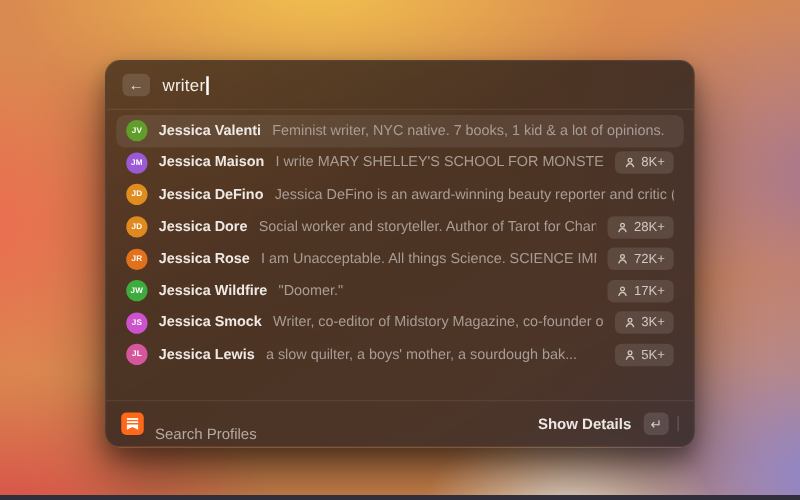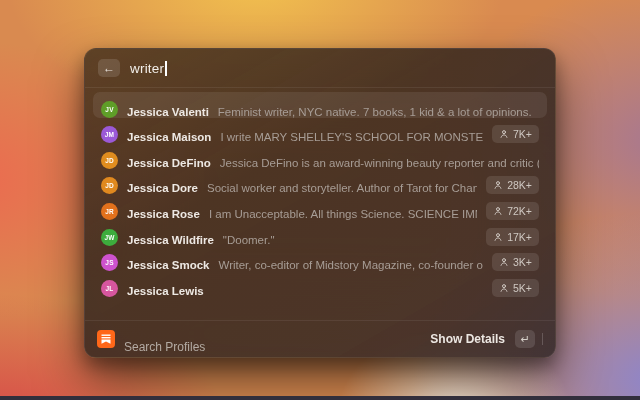--- a/index.html
+++ b/index.html
@@ -20,21 +20,21 @@
     backdrop-filter:blur(50px) saturate(1.15);-webkit-backdrop-filter:blur(50px) saturate(1.15);
     border:1px solid rgba(255,255,255,.07);
     box-shadow:0 24px 48px rgba(0,0,0,.5), 0 8px 18px rgba(0,0,0,.35);}
   .searchbar{flex:0 0 38px;display:flex;align-items:center;gap:10px;padding:0 13px;}
   .backbtn{width:22px;height:18px;border-radius:5px;background:rgba(255,255,255,.13);
     display:flex;align-items:center;justify-content:center;font-size:12px;color:#e8e3de;cursor:pointer;}
   .query{font-size:13.5px;color:#f2eee9;display:flex;align-items:center;letter-spacing:.2px;}
   .caret{width:1.5px;height:15px;background:#ffffff;margin-left:1px;}
   .hdivider{flex:0 0 1px;background:rgba(255,255,255,.07);}
   .list{flex:1 1 auto;padding:4px 8px 0;overflow:hidden;display:flex;flex-direction:column;}
-  .row{flex:0 0 25.6px;height:25.6px;display:flex;align-items:flex-end;gap:9px;padding:0 8px;border-radius:7px;cursor:pointer;}
+  .row{flex:0 0 25.6px;height:25.6px;display:flex;align-items:center;gap:9px;padding:0 8px;border-radius:7px;cursor:pointer;}
   .row.selected{background:rgba(255,255,255,.08);}
   .avatar{flex:0 0 17px;width:17px;height:17px;border-radius:50%;display:flex;align-items:center;justify-content:center;}
   .avatar span{font-size:6.5px;font-weight:bold;color:#fff;letter-spacing:.2px;}
   .name{font-size:11.5px;font-weight:700;color:#eee9e4;white-space:nowrap;flex:0 0 auto;}
   .desc{font-size:11.5px;color:#a79d96;white-space:nowrap;overflow:hidden;flex:1 1 auto;min-width:0;}
   .badge{margin-left:auto;flex:0 0 auto;display:flex;align-items:center;gap:4px;height:18px;
     padding:0 7px;border-radius:5px;background:rgba(255,255,255,.1);color:#cfc8c2;}
   .badge .cnt{font-size:10.5px;}
   .badge svg{display:block;}
   .footer{flex:0 0 36px;display:flex;align-items:center;gap:9px;padding:0 12px;border-top:1px solid rgba(255,255,255,.07);}
@@ -81,21 +81,21 @@
         <span class="avatar" style="background-color: rgb(155, 89, 214);">
             <span>JM</span>
           </span>
         <span class="name">Jessica Maison</span>
         <span class="desc">I write MARY SHELLEY'S SCHOOL FOR MONSTERS and run Wicked Tree Press....</span>
         <span class="badge">
           <svg width="10" height="10" viewBox="0 0 24 24" fill="none" stroke="currentColor" stroke-width="2.4" stroke-linecap="round">
               <circle cx="12" cy="7.5" r="3.6"></circle>
               <path d="M5 20c1.5-4.2 4-5.8 7-5.8s5.5 1.6 7 5.8"></path>
             </svg>
-          <span class="cnt">7K+</span>
+          <span class="cnt">8K+</span>
         </span>
       </div>
 
       <div class="row">
         <span class="avatar" style="background-color: rgb(224, 141, 31);">
             <span>JD</span>
           </span>
         <span class="name">Jessica DeFino</span>
         <span class="desc">Jessica DeFino is an award-winning beauty reporter and critic (The New York...</span>
       </div>
@@ -159,20 +159,21 @@
             </svg>
           <span class="cnt">3K+</span>
         </span>
       </div>
 
       <div class="row">
         <span class="avatar" style="background-color: rgb(214, 86, 158);">
             <span>JL</span>
           </span>
         <span class="name">Jessica Lewis</span>
+        <span class="desc">a slow quilter, a boys' mother, a sourdough bak...</span>
         <span class="badge">
           <svg width="10" height="10" viewBox="0 0 24 24" fill="none" stroke="currentColor" stroke-width="2.4" stroke-linecap="round">
               <circle cx="12" cy="7.5" r="3.6"></circle>
               <path d="M5 20c1.5-4.2 4-5.8 7-5.8s5.5 1.6 7 5.8"></path>
             </svg>
           <span class="cnt">5K+</span>
         </span>
       </div>
 
     </div>

